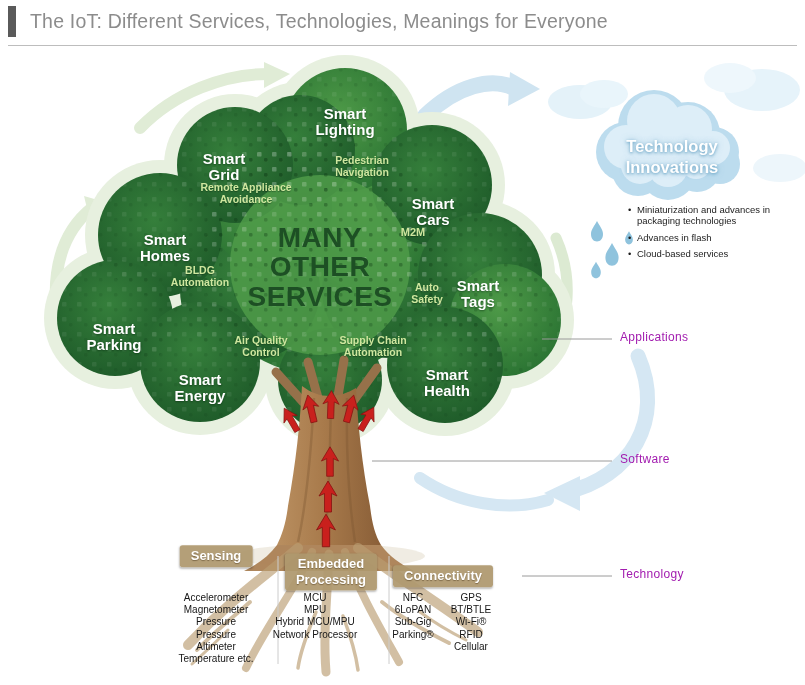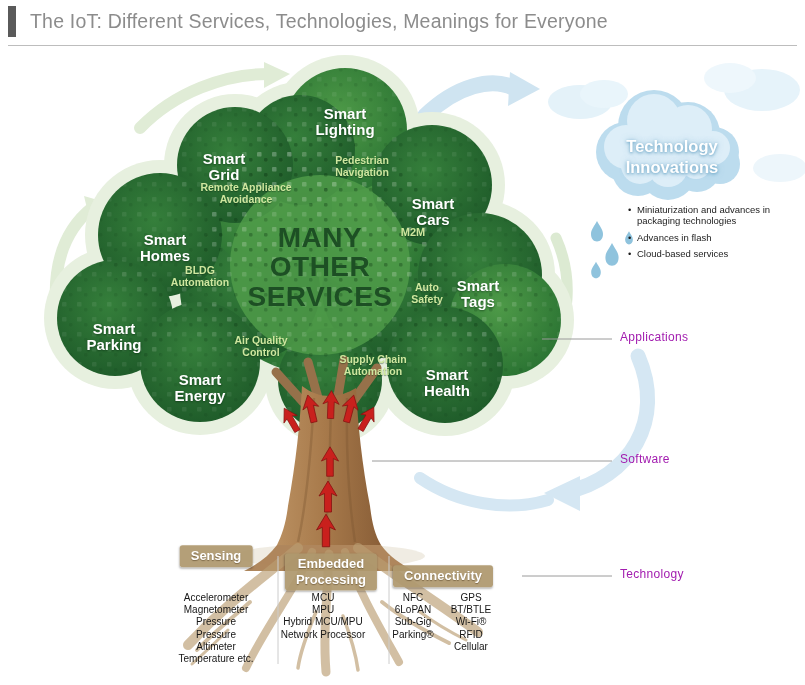--- a/index.html
+++ b/index.html
@@ -259,21 +259,21 @@
   <div class="sub" style="left:200px;top:276px">BLDG
 Automation</div>
   <div class="smart" style="left:478px;top:278px">Smart
 Tags</div>
   <div class="sub" style="left:427px;top:293px">Auto
 Safety</div>
   <div class="smart" style="left:114px;top:321px">Smart
 Parking</div>
   <div class="sub" style="left:261px;top:346px">Air Quality
 Control</div>
-  <div class="sub" style="left:373px;top:365px">Supply Chain
+  <div class="sub" style="left:373px;top:346px">Supply Chain
 Automation</div>
   <div class="smart" style="left:200px;top:372px">Smart
 Energy</div>
   <div class="smart" style="left:447px;top:367px">Smart
 Health</div>
 
   <div class="cloud-title" style="left:672px;top:157px">Technology
 Innovations</div>
   <ul class="bullets">
     <li>Miniaturization and advances in packaging technologies</li>
@@ -292,21 +292,21 @@
 
   <div class="root-col" style="left:161px;top:592px;width:110px">
     <div class="root-item">Accelerometer</div>
     <div class="root-item">Magnetometer</div>
     <div class="root-item">Pressure</div>
     <div class="root-item">Pressure</div>
     <div class="root-item">Altimeter</div>
     <div class="root-item">Temperature etc.</div>
   </div>
 
-  <div class="root-col" style="left:268px;top:592px;width:110px">
+  <div class="root-col" style="left:260px;top:592px;width:110px">
     <div class="root-item">MCU</div>
     <div class="root-item">MPU</div>
     <div class="root-item">Hybrid MCU/MPU</div>
     <div class="root-item">Network Processor</div>
   </div>
 
   <div class="root-col" style="left:384px;top:592px;width:58px">
     <div class="root-item">NFC</div>
     <div class="root-item">6LoPAN</div>
     <div class="root-item">Sub-Gig</div>

